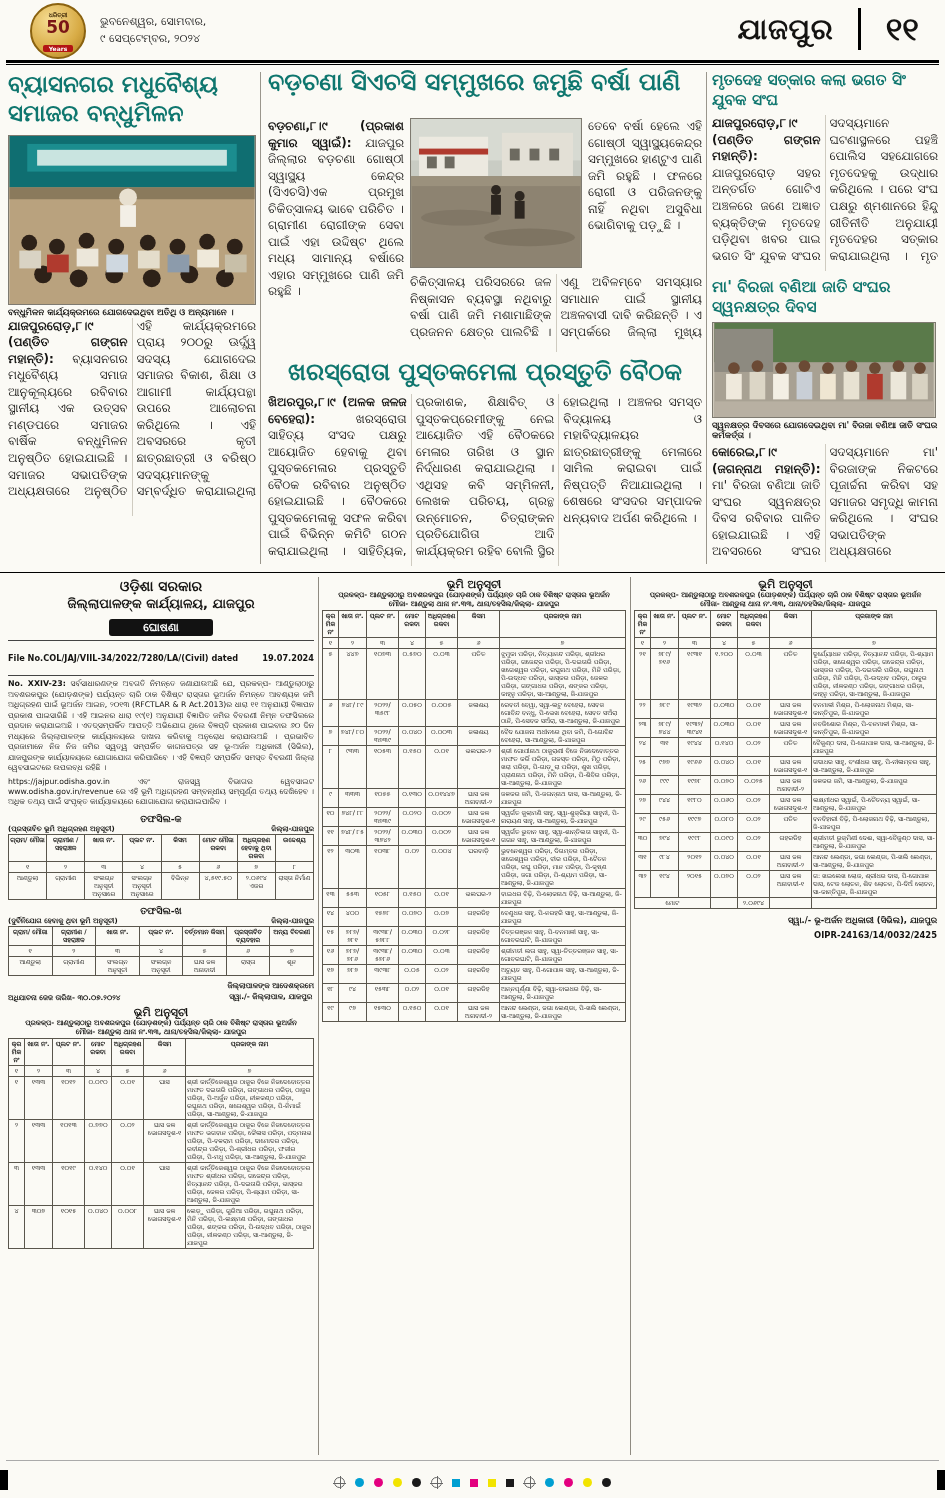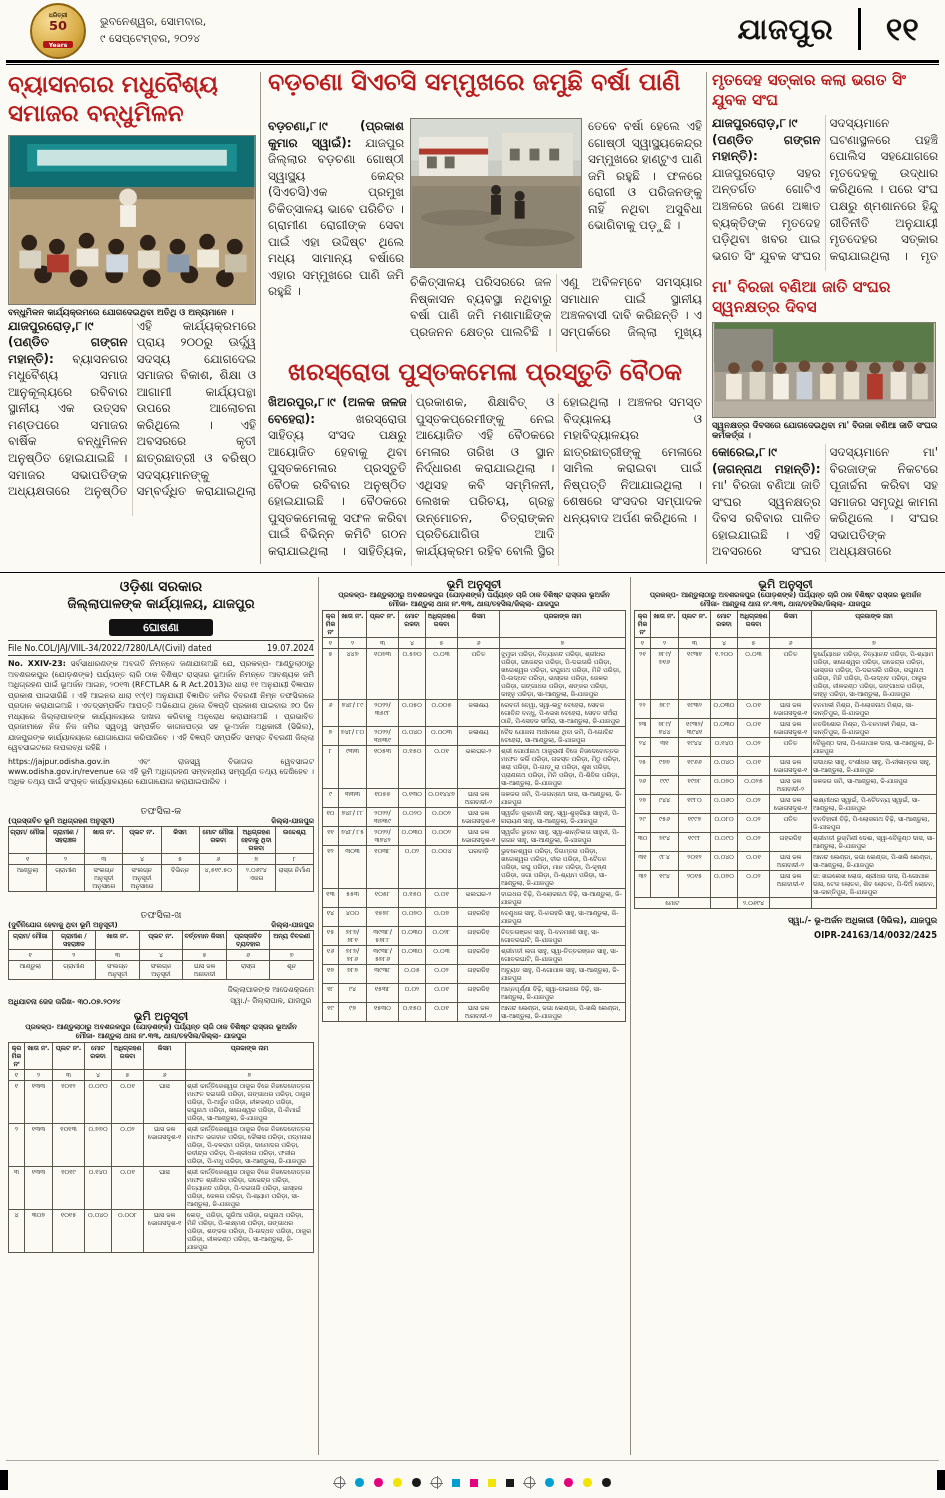--- a/index.html
+++ b/index.html
@@ -9,33 +9,33 @@
 
   
   .masthead{position:absolute;top:0;left:0;right:0;height:62px}
   .mast-rule{position:absolute;top:60px;left:6px;right:6px;height:2.5px;background:#000}
   .mast-rule2{position:absolute;top:64px;left:6px;right:6px;height:1px;background:#000}
   .logo{position:absolute;left:26px;top:3px;width:64px;height:56px}
   .logo-ring{width:56px;height:56px;margin:0 auto;border-radius:50%;
     background:radial-gradient(circle at 35% 30%,#f6dd93,#d8ab45 60%,#a97c1f);
     border:2px solid #8a6210;position:relative;text-align:center}
   .logo-top{font-size:6px;color:#3b2405;font-weight:bold;padding-top:6px}
-  .logo-50{font-size:13px;font-weight:bold;color:#7a1616;line-height:1}
+  .logo-50{font-size:17px;font-weight:bold;color:#7a1616;line-height:1}
   .logo-ribbon{display:inline-block;margin-top:1px;background:#b31414;color:#fff;font-size:6px;
     padding:0 6px;border-radius:2px;font-weight:bold}
   .mast-date{position:absolute;left:100px;top:14px;font-size:11px;line-height:1.5;color:#222}
   .edition-block{position:absolute;right:26px;top:8px;display:flex;align-items:center;gap:25px}
   .edition{font-size:29px;font-weight:bold;letter-spacing:.5px}
   .ed-divider{width:2.5px;height:42px;background:#000}
   .pageno{font-size:32px;font-weight:bold}
 
   
   .articles{position:absolute;top:66px;left:0;right:0;height:504px}
   .vrule{position:absolute;top:6px;height:492px;width:1px;background:#9a968c}
-  .headline{font-weight:bold;color:#b91c1c}
+  .headline{font-weight:bold;color:#0f766e}
   .body-txt{font-size:12px;line-height:1.38;text-align:justify;overflow:hidden}
   .cols2{column-count:2;column-gap:9px;column-rule:1px solid #cfcbc0}
   .cols3{column-count:3;column-gap:9px;column-rule:1px solid #cfcbc0}
   .dateline{font-weight:bold}
   .caption{font-size:8.6px;font-weight:bold;line-height:1.25;margin-top:2px}
   .photo{display:block;border:1px solid #7e7a70;background:#cfc9bb}
 
   .colA{position:absolute;left:8px;top:4px;width:248px}
   .colA .headline{font-size:23px;line-height:1.28;margin-bottom:6px}
   .colB{position:absolute;left:268px;top:2px;width:434px;height:500px}
@@ -58,36 +58,36 @@
   .nvrule{position:absolute;top:4px;height:878px;width:1px;background:#8f8b81}
   .ncol{position:absolute;top:5px;overflow:hidden}
   .ncol1{left:8px;width:306px;height:878px}
   .ncol2{left:322px;width:304px;height:878px}
   .ncol3{left:634px;width:303px;height:878px}
   .gov-line{font-size:14px;font-weight:bold;text-align:center}
   .office-line{font-size:13px;font-weight:bold;text-align:center;margin-top:1px}
   .ribbon-wrap{text-align:center;margin:4px 0}
   .ribbon{display:inline-block;background:#121212;color:#fff;font-size:11px;font-weight:bold;
     padding:2px 34px;border-radius:3px}
-  .file-row{display:flex;justify-content:space-between;font-size:8.2px;font-weight:normal;
-    border-top:1px solid #444;border-bottom:1px solid #444;padding:2px 0;margin-bottom:3px}
+  .file-row{display:flex;justify-content:space-between;font-size:8.2px;font-weight:bold;
+    border-top:1px solid #444;border-bottom:1px solid #444;padding:12px 0;margin-bottom:3px}
   .n-para{font-size:7.7px;line-height:1.36;text-align:justify}
   .n-para b{font-size:7.9px}
   .n-para + .n-para{margin-top:3px}
 
-  .tf-title{font-size:9.5px;font-weight:normal;text-align:center;margin-top:17px}
+  .tf-title{font-size:9.5px;font-weight:bold;text-align:center;margin-top:5px}
   .tf-subrow{display:flex;justify-content:space-between;font-size:7px;font-weight:bold}
   table.ntab{width:100%;border-collapse:collapse;table-layout:fixed;margin-top:1px}
   table.ntab th,table.ntab td{border:1px solid #5a564c;font-size:6.4px;line-height:1.25;
     padding:1px;text-align:center;vertical-align:top;word-break:break-word;font-weight:normal}
   table.ntab tr.hdr th{font-weight:bold}
   table.ntab td.names{text-align:left}
   .approve-row{display:flex;justify-content:space-between;align-items:flex-end;margin:4px 0 4px}
   .approve-left{font-size:7.2px;font-weight:bold}
-  .approve-right{font-size:7.4px;font-weight:normal;text-align:center;line-height:1.5}
+  .approve-right{font-size:7.4px;font-weight:bold;text-align:center;line-height:1.5}
 
   .sched-title{font-size:11px;font-weight:bold;text-align:center}
   .sched-sub{font-size:7px;font-weight:bold;text-align:center;line-height:1.3}
   .total-row td{font-weight:bold}
   .lao-sign{font-size:8.4px;font-weight:bold;text-align:right;margin-top:6px}
   .oipr{font-size:8.4px;font-weight:bold;text-align:right;margin-top:4px}
 
   
   .footer{position:absolute;bottom:0;left:0;right:0;height:38px}
   .footer-rule{position:absolute;top:0;left:6px;right:6px;height:1px;background:#aaa}

